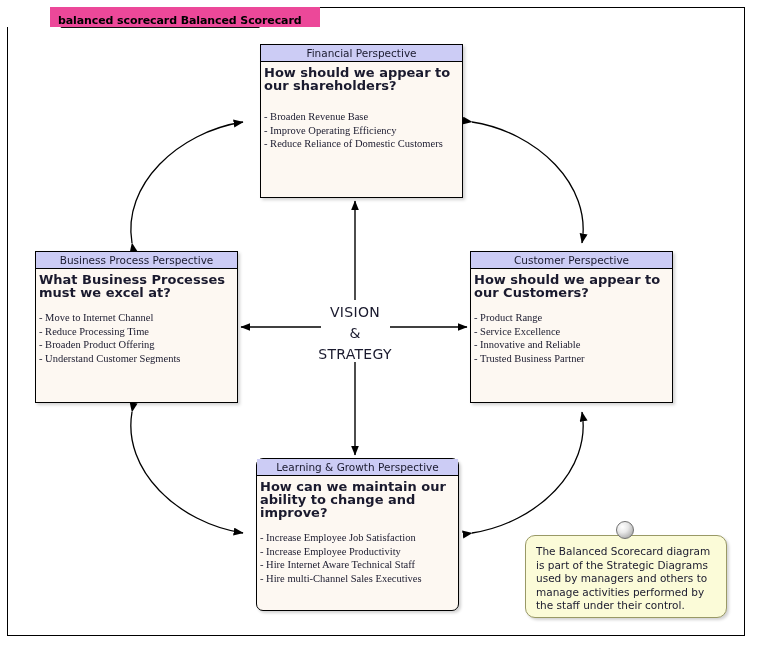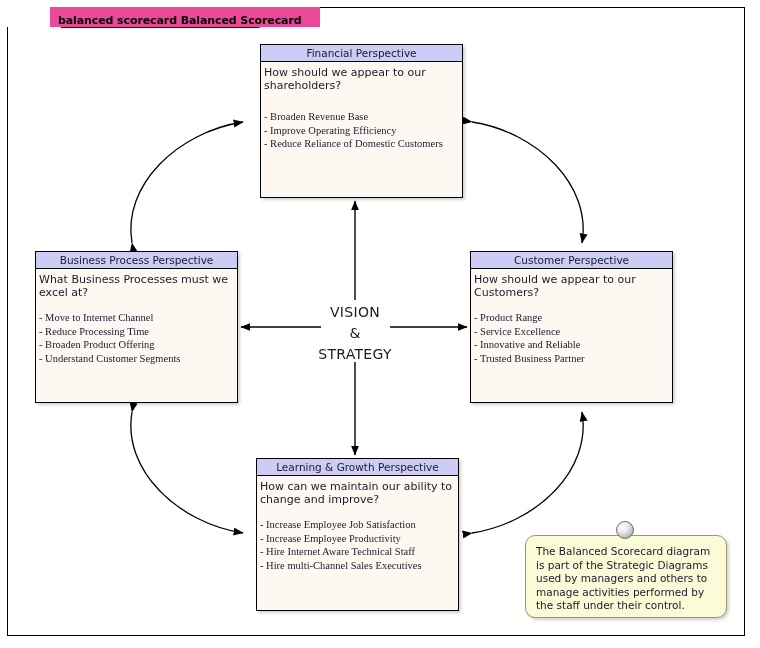--- a/index.html
+++ b/index.html
@@ -85,45 +85,46 @@
   .persp-header-text {
     font-size: 10.5px;
     color: #1a1a2e;
     white-space: nowrap;
   }
   .persp-body {
     padding: 4px 3px 0 3px;
     box-sizing: border-box;
   }
   .persp-question {
-    font-size: 11px;
+    font-size: 13px;
     color: #1a1a2e;
     line-height: 13px;
     margin: 0 0 0 0;
+    font-weight: bold;
   }
   .persp-items {
     margin: 0;
     padding: 0;
     list-style: none;
   }
   .persp-items li {
     font-size: 10.5px;
     color: #1a1a2e;
     line-height: 13.5px;
     white-space: nowrap;
     font-family: Liberation Serif, serif;
   }
   .gap-1 { height: 18px; }
   .gap-2 { height: 12px; }
 
   
   #box-financial  { left: 260px; top: 44px;  width: 203px; height: 154px; }
   #box-business   { left: 35px;  top: 251px; width: 203px; height: 152px; }
   #box-customer   { left: 470px; top: 251px; width: 203px; height: 152px; }
-  #box-learning   { left: 256px; top: 458px; width: 203px; height: 153px; }
+  #box-learning   { left: 256px; top: 458px; width: 203px; height: 153px; border-radius: 7px; }
 
   
   .vision {
     position: absolute;
     left: 305px;
     top: 302px;
     width: 100px;
     text-align: center;
     z-index: 4;
     background: transparent;

